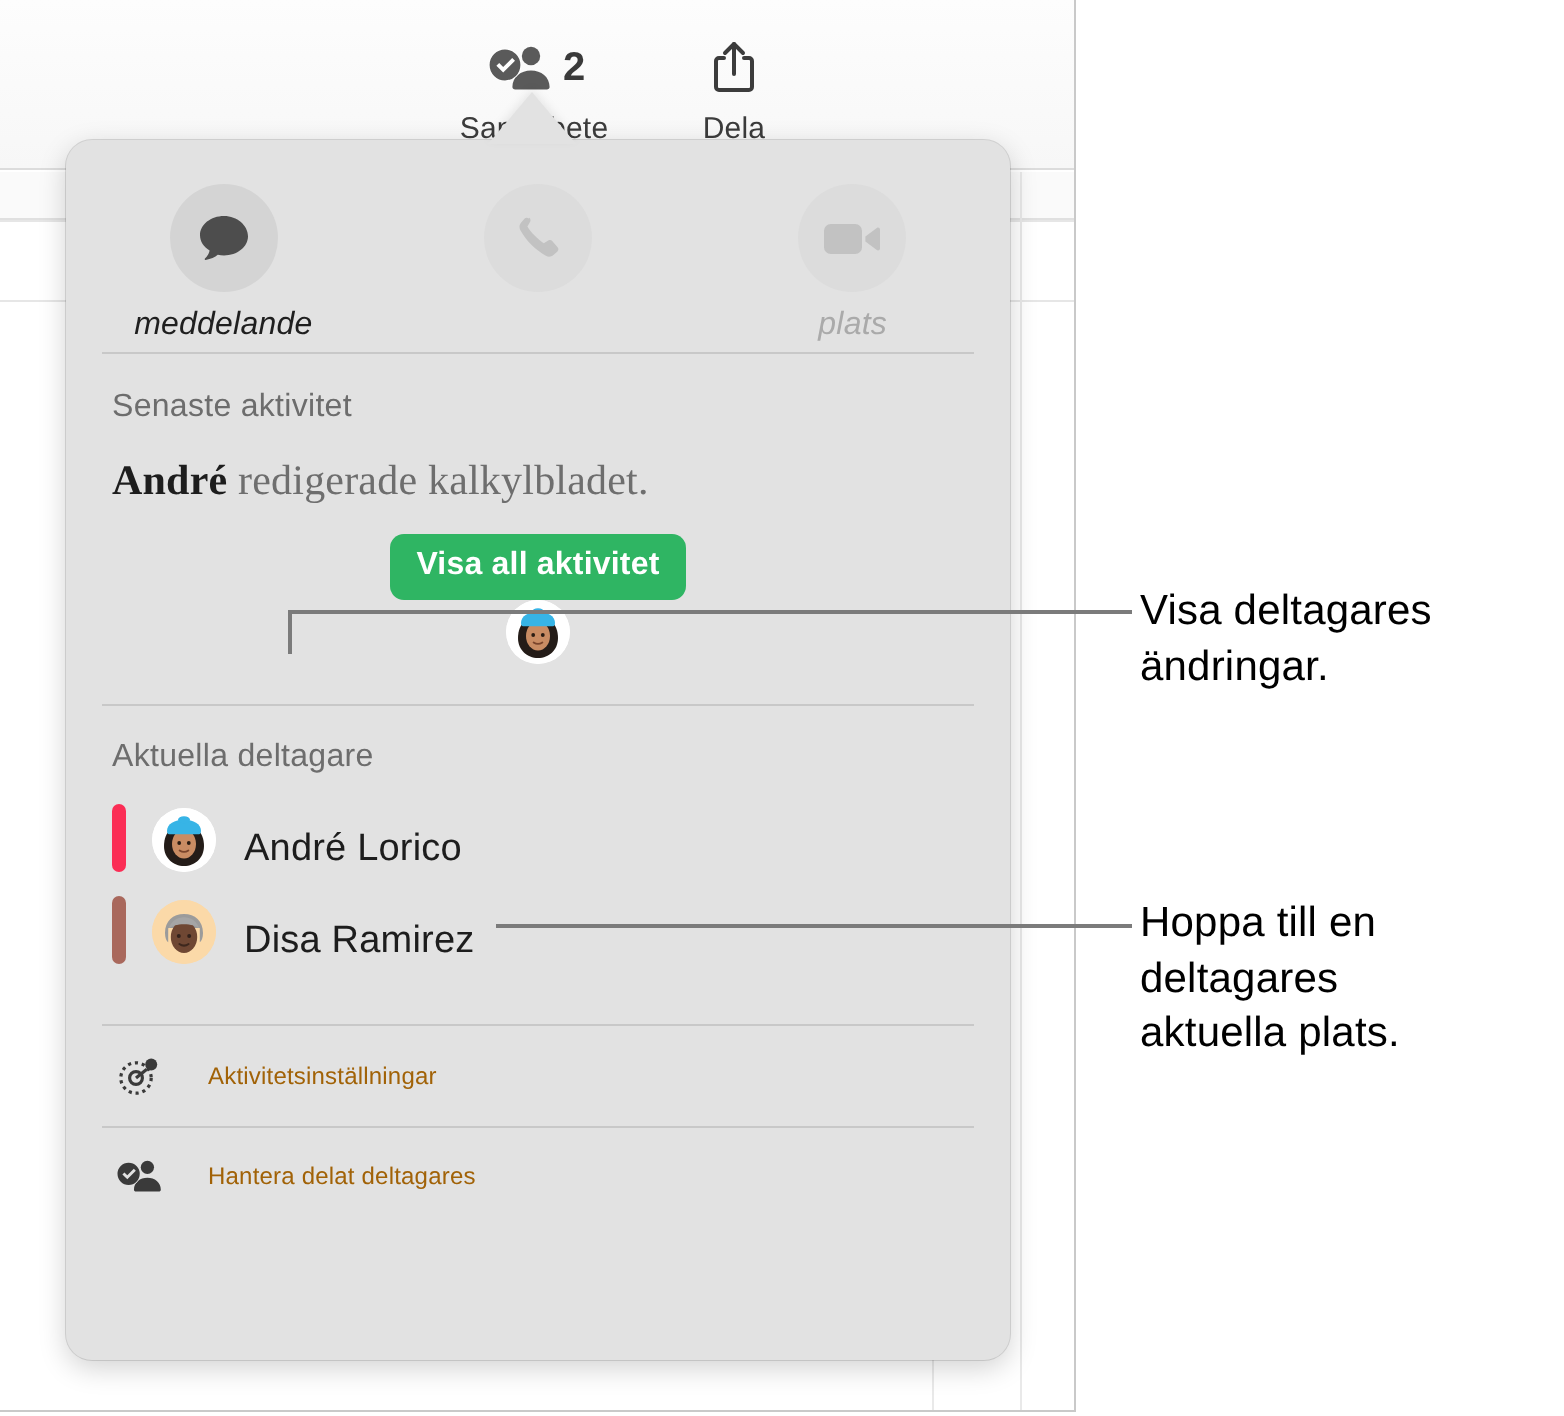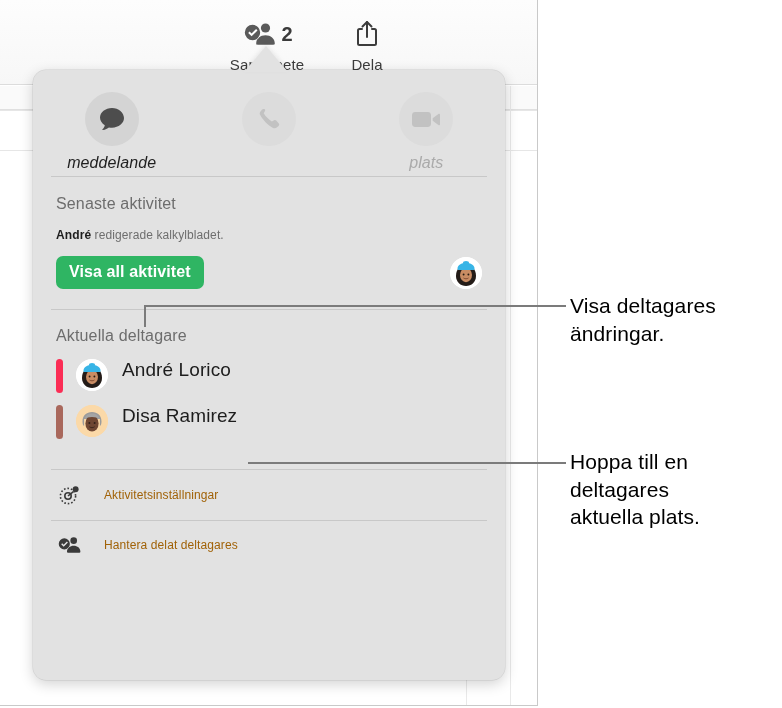--- a/index.html
+++ b/index.html
@@ -143,32 +143,34 @@
 
   .section-title {
     font-size: 16px;
     font-weight: normal;
     color: #6d6d6d;
     padding: 18px 0 0 23px;
     letter-spacing: .15px;
   }
 
   .activity-line {
-    font-size: 12px;
+    font-size: 21px;
     color: #6e6e6e;
     padding: 15px 0 0 23px;
     letter-spacing: .1px;
+    font-family: Liberation Serif, serif;
   }
   .activity-line b { color: #1d1d1d; font-weight: bold; }
 
   .activity-row {
     display: flex;
     align-items: center;
     justify-content: space-between;
     padding: 14px 23px 20px 23px;
+    flex-direction: column;
   }
   #show-all-button {
     background: #2fb563;
     color: #ffffff;
     font-size: 16px;
     font-weight: bold;
     border: none;
     border-radius: 7px;
     padding: 7px 13px 8px 13px;
     letter-spacing: .1px;
@@ -181,21 +183,21 @@
     border-radius: 50%;
     position: relative;
     overflow: hidden;
     flex-shrink: 0;
   }
   .avatar-andre { background: #ffffff; }
   .avatar-disa  { background: #fbd9a8; }
 
   .participant-row {
     display: flex;
-    align-items: flex-start;
+    align-items: flex-end;
     padding: 6px 0 6px 23px;
   }
   .presence-bar {
     width: 7px;
     height: 34px;
     border-radius: 3.5px;
     margin-right: 13px;
     flex-shrink: 0;
   }
   .participant-name {

